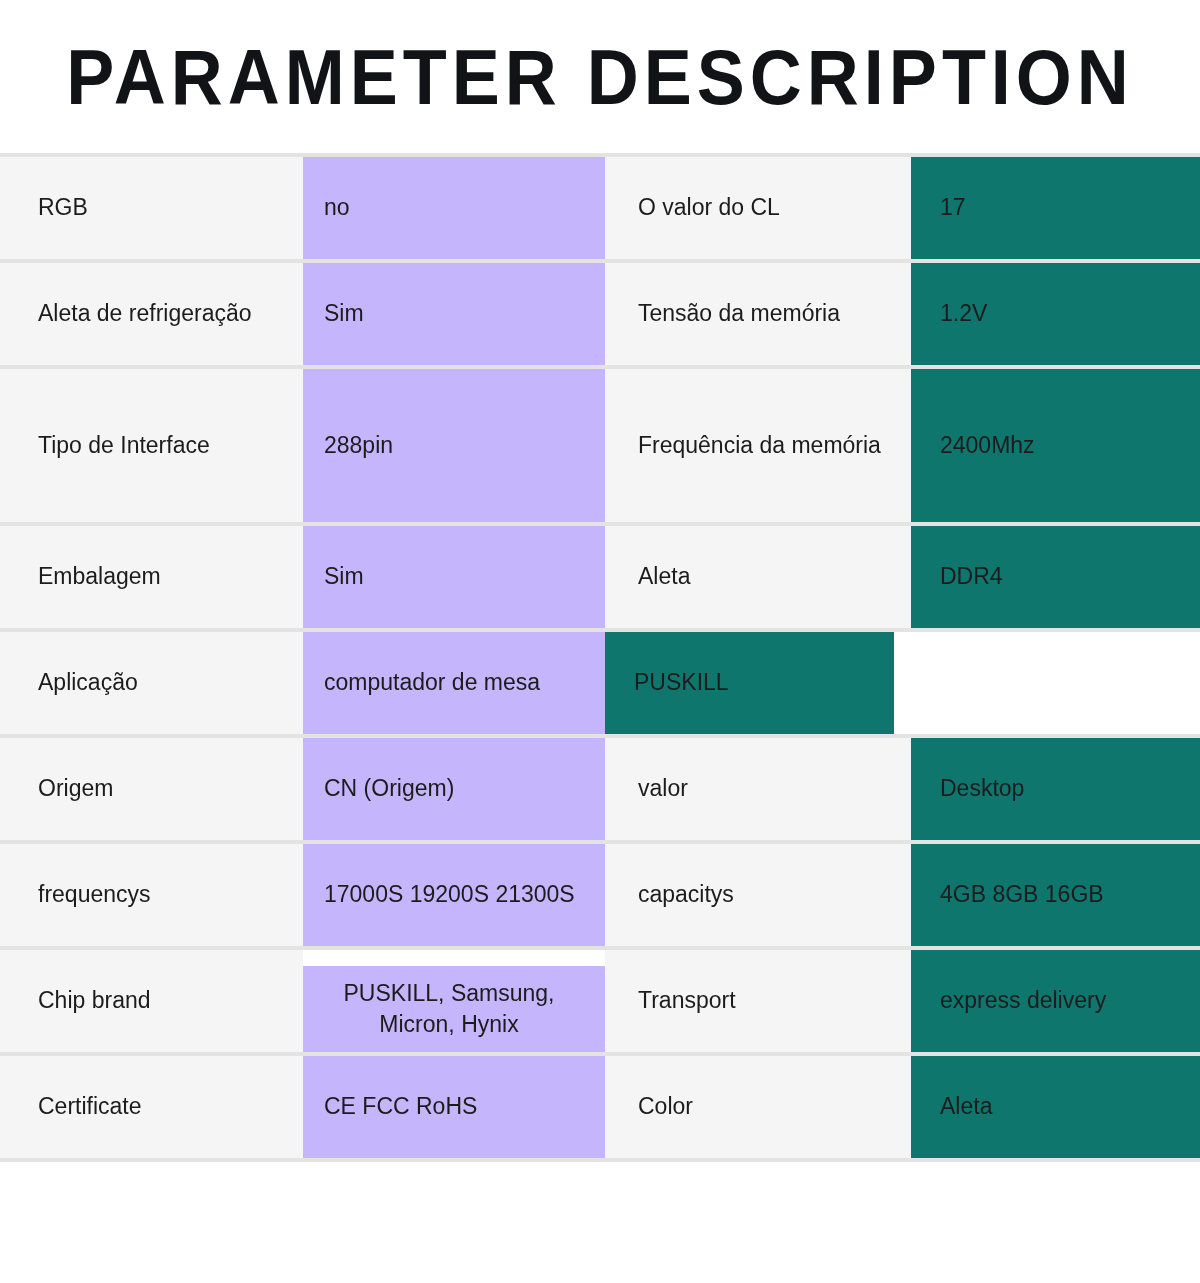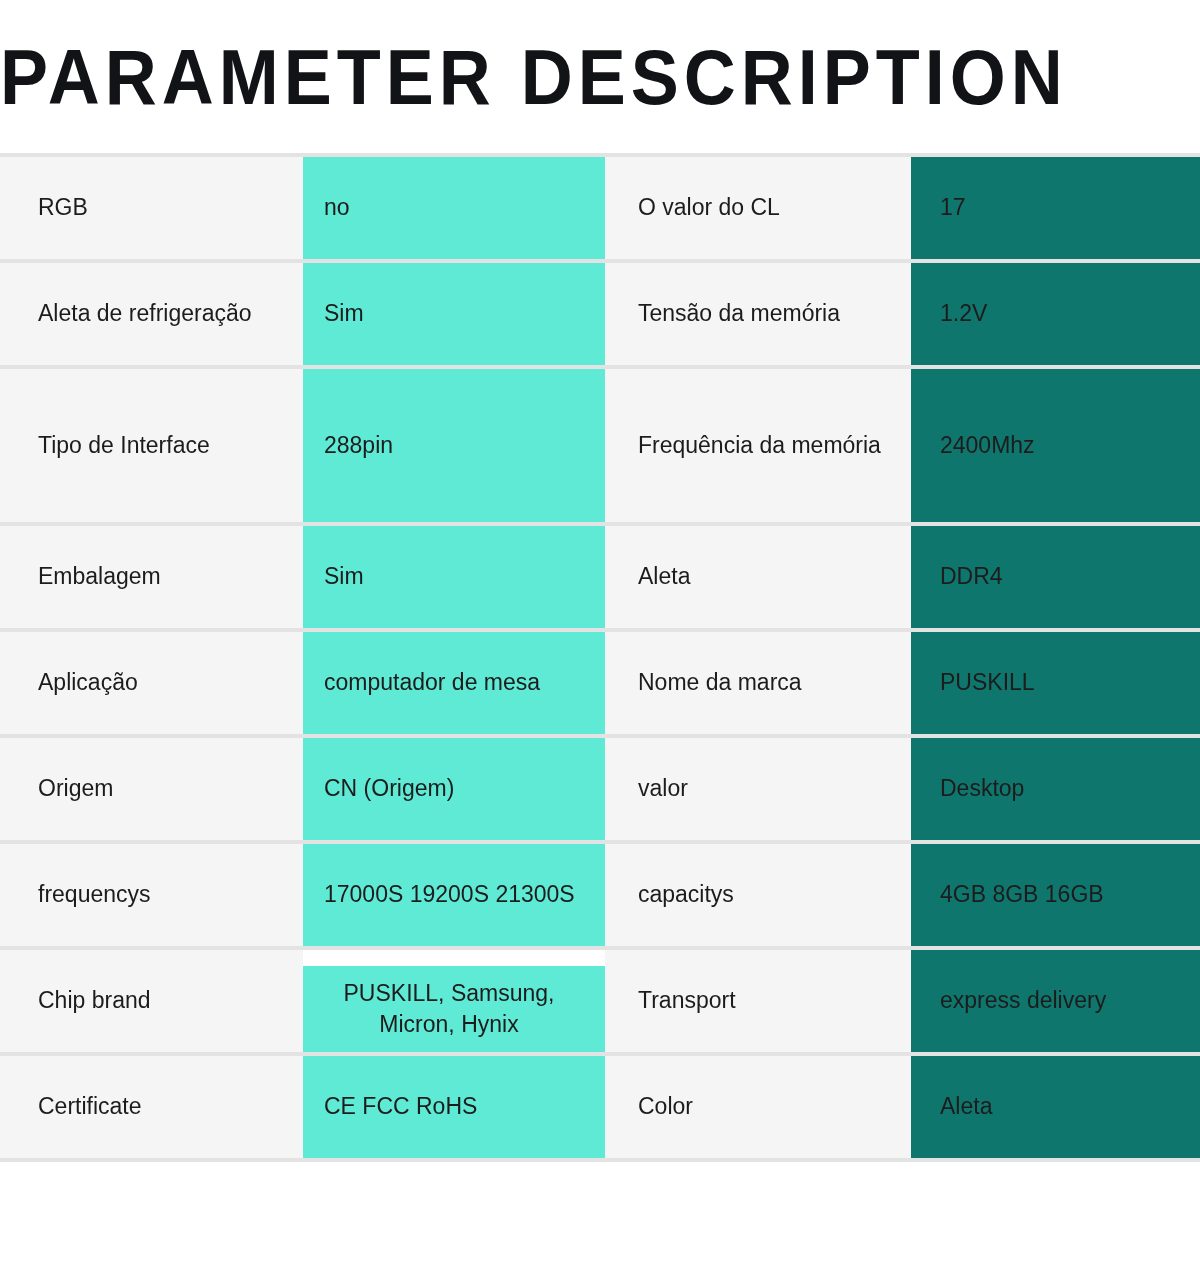--- a/index.html
+++ b/index.html
@@ -11,21 +11,21 @@
     color: #1c1c1c;
     overflow: hidden;
   }
   .page { width: 1200px; height: 1283px; background: #ffffff; }
 
   
   .header {
     height: 153px;
     display: flex;
     align-items: center;
-    justify-content: flex-start;
+    justify-content: center;
   }
   .title {
     font-family: "Liberation Sans", sans-serif;
     font-weight: 700;
     font-size: 72px;
     letter-spacing: 5px;
     color: #121316;
     white-space: nowrap;
     transform: scaleY(1.08);
     text-align: center;
@@ -43,21 +43,21 @@
   }
   .row.tall { height: 157px; }
   .cell {
     display: flex;
     align-items: center;
     font-size: 23px;
     line-height: 1.35;
     color: #1c1c1c;
   }
   .label-1 { width: 303px; background: #f5f5f5; padding-left: 38px; padding-right: 10px; }
-  .value-1 { width: 302px; background: #5eead4; padding-left: 21px; padding-right: 10px; }
+  .value-1 { width: 302px; background: #c4b5fd; padding-left: 21px; padding-right: 10px; }
   .label-2 { width: 306px; background: #f5f5f5; padding-left: 33px; padding-right: 10px; }
   .value-2 { width: 289px; background: #0f766e; padding-left: 29px; padding-right: 10px; }
   .cell.center {
     justify-content: center;
     text-align: center;
     padding-left: 30px;
     padding-right: 40px;
     margin-top: 16px;
   }
 </style>
@@ -96,21 +96,20 @@
     <div class="row">
       <div class="cell label-1">Embalagem</div>
       <div class="cell value-1">Sim</div>
       <div class="cell label-2">Aleta</div>
       <div class="cell value-2">DDR4</div>
     </div>
 
     <div class="row">
       <div class="cell label-1">Aplicação</div>
       <div class="cell value-1">computador de mesa</div>
-      <div class="cell label-2">Nome da marca</div>
       <div class="cell value-2">PUSKILL</div>
     </div>
 
     <div class="row">
       <div class="cell label-1">Origem</div>
       <div class="cell value-1">CN (Origem)</div>
       <div class="cell label-2">valor</div>
       <div class="cell value-2">Desktop</div>
     </div>
 

